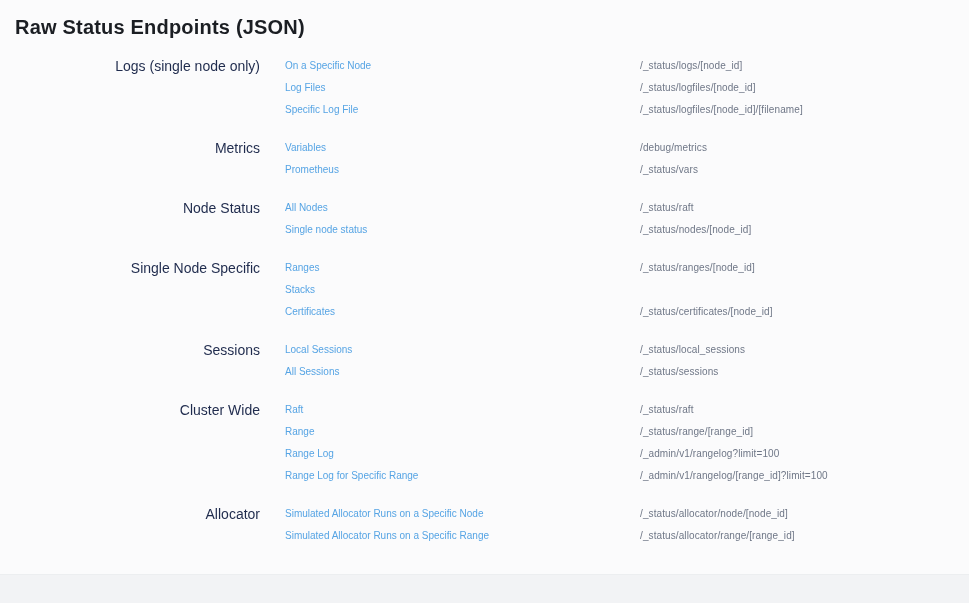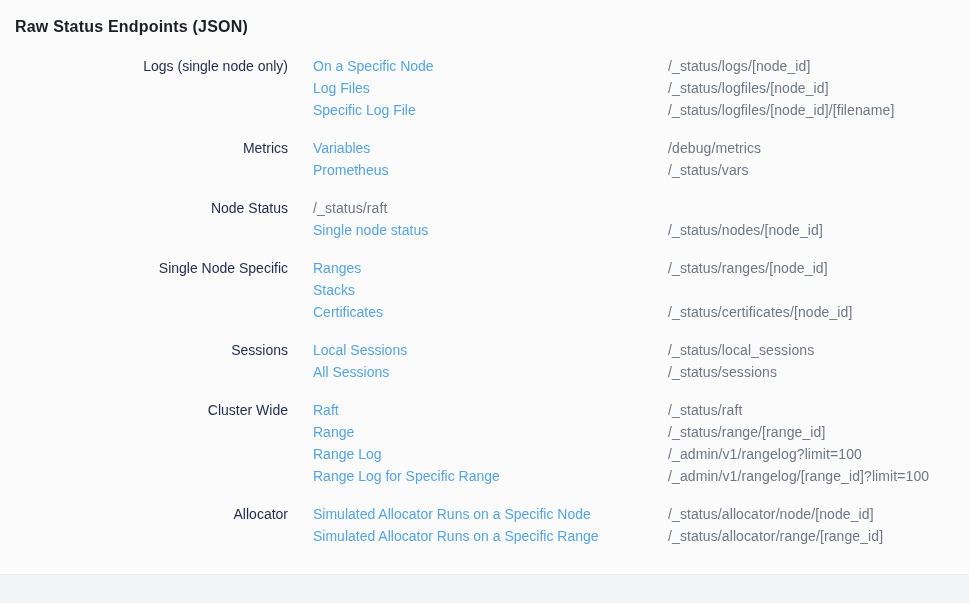--- a/index.html
+++ b/index.html
@@ -11,29 +11,28 @@
     height: 603px;
     position: relative;
     overflow: hidden;
     background: var(--page-bg, #fbfbfc);
     font-family: "Liberation Sans", "DejaVu Sans", sans-serif;
     -webkit-font-smoothing: antialiased;
   }
   .page-title {
     margin: 0;
     padding: 14px 0 0 15px;
-    font-size: 16px;
+    font-size: 20px;
     line-height: 26px;
     font-weight: 700;
     letter-spacing: 0.2px;
     color: var(--title-color, #1b1e23);
   }
   .groups {
     margin-top: 15px;
-    padding-left: 28px;
   }
   .group {
     display: flex;
     align-items: flex-start;
     padding-left: 15px;
     margin-bottom: 16px;
   }
   .group:last-child {
     margin-bottom: 0;
   }
@@ -45,21 +44,21 @@
     line-height: 22px;
     color: var(--cat-color, #1f2b4d);
   }
   .rows {
     margin-left: 25px;
     flex: 1;
   }
   .row {
     display: grid;
     grid-template-columns: 355px 1fr;
-    font-size: 14px;
+    font-size: 10px;
     line-height: 22px;
   }
   .endpoint-link {
     color: var(--link-color, #56a4e4);
     text-decoration: none;
     cursor: pointer;
   }
   .endpoint-path {
     color: var(--path-color, #6f7787);
     letter-spacing: 0.1px;
@@ -113,20 +112,21 @@
     <a class="endpoint-link" href="#">Prometheus</a>
     <div class="endpoint-path">/_status/vars</div>
   </div>
 </div>
   </div>
 
   <div class="group">
     <div class="category">Node Status</div>
     <div class="rows">
   <div class="row">
+    <a class="endpoint-link" href="#">All Nodes</a>
     <div class="endpoint-path">/_status/raft</div>
   </div>
 
   <div class="row">
     <a class="endpoint-link" href="#">Single node status</a>
     <div class="endpoint-path">/_status/nodes/[node_id]</div>
   </div>
 </div>
   </div>
 

